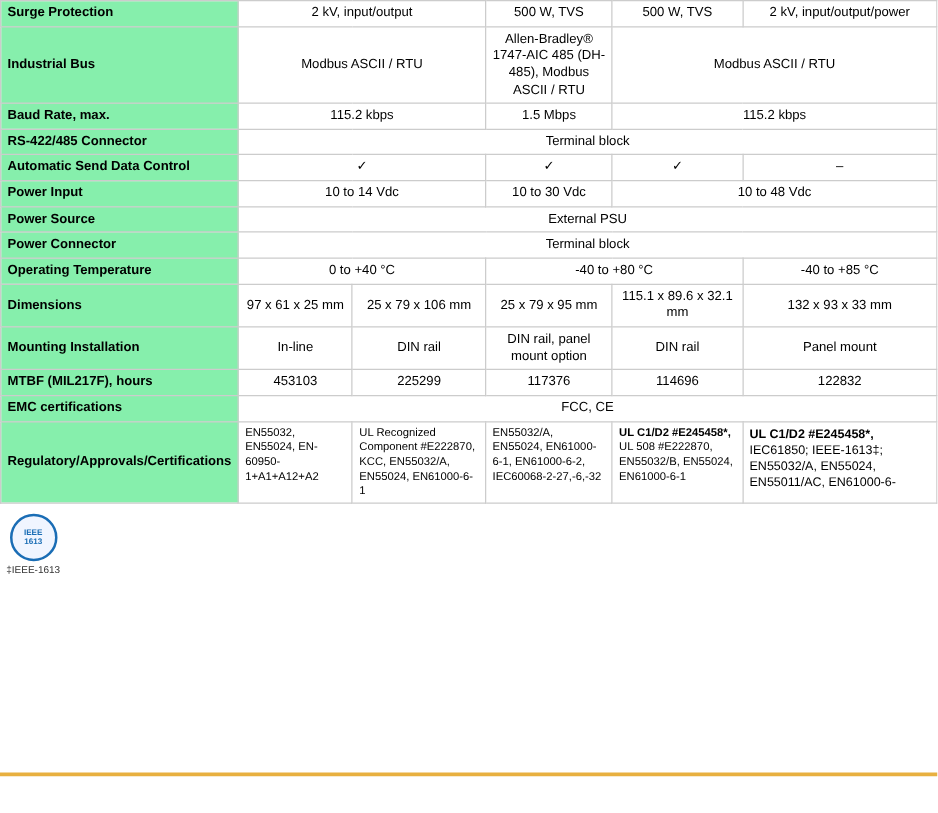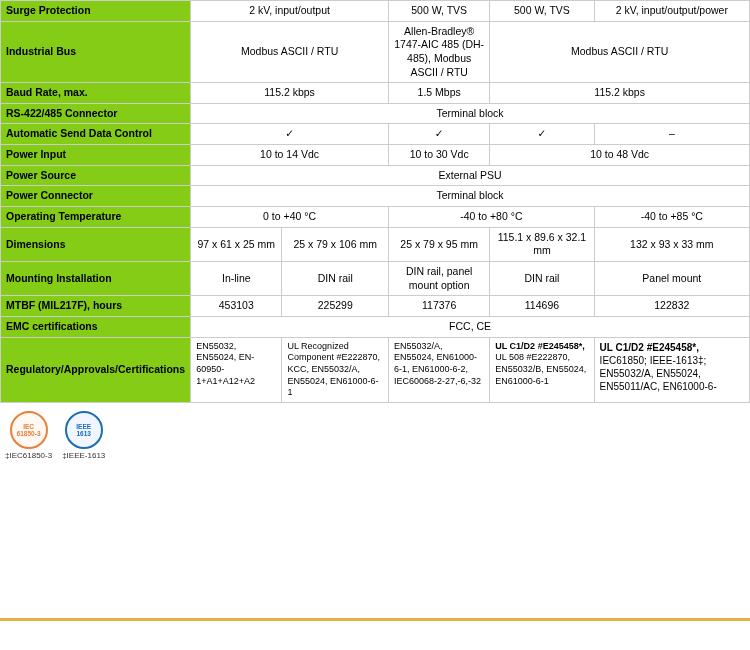--- a/index.html
+++ b/index.html
@@ -23,21 +23,21 @@
     }
 
     td, th {
       border: 1px solid #ccc;
       padding: 3px 5px;
       vertical-align: middle;
       line-height: 1.3;
     }
 
     .row-label {
-      background: #84cc16;
+      background: #86efac;
       font-weight: bold;
       white-space: nowrap;
       width: 102px;
       min-width: 90px;
     }
 
     .center { text-align: center; }
 
     .logo-bar {
       background: #fff;
@@ -181,26 +181,20 @@
           <td style="font-size: 9px; vertical-align: top;">UL Recognized Component #E222870, KCC, EN55032/A, EN55024, EN61000-6-1</td>
           <td style="font-size: 9px; vertical-align: top; margin-top: 23px;">EN55032/A, EN55024, EN61000-6-1, EN61000-6-2, IEC60068-2-27,-6,-32</td>
           <td style="font-size: 9px; vertical-align: top;"><strong>UL C1/D2 #E245458*,</strong> UL 508 #E222870, EN55032/B, EN55024, EN61000-6-1</td>
           <td style="font-size: 10px; vertical-align: top;"><strong>UL C1/D2 #E245458*,</strong> IEC61850; IEEE-1613‡; EN55032/A, EN55024, EN55011/AC, EN61000-6-</td>
         </tr>
       </tbody>
   </table>
 
   <div class="cert-icons">
 
-    <div class="cert-icon">
-      <div class="cert-circle orange" style="width:38px;height:38px;font-size:6.5px;font-weight:bold;">
-        IEC<br>61850-3
-      </div>
-      <span style="margin-top:2px;font-size:8px;">‡IEC61850-3</span>
-    </div>
 
     <div class="cert-icon">
       <div class="cert-circle blue2" style="width:38px;height:38px;font-size:6.5px;font-weight:bold;">
         IEEE<br>1613
       </div>
       <span style="margin-top:2px;font-size:8px;">‡IEEE-1613</span>
     </div>
   </div>
 </div>
 

